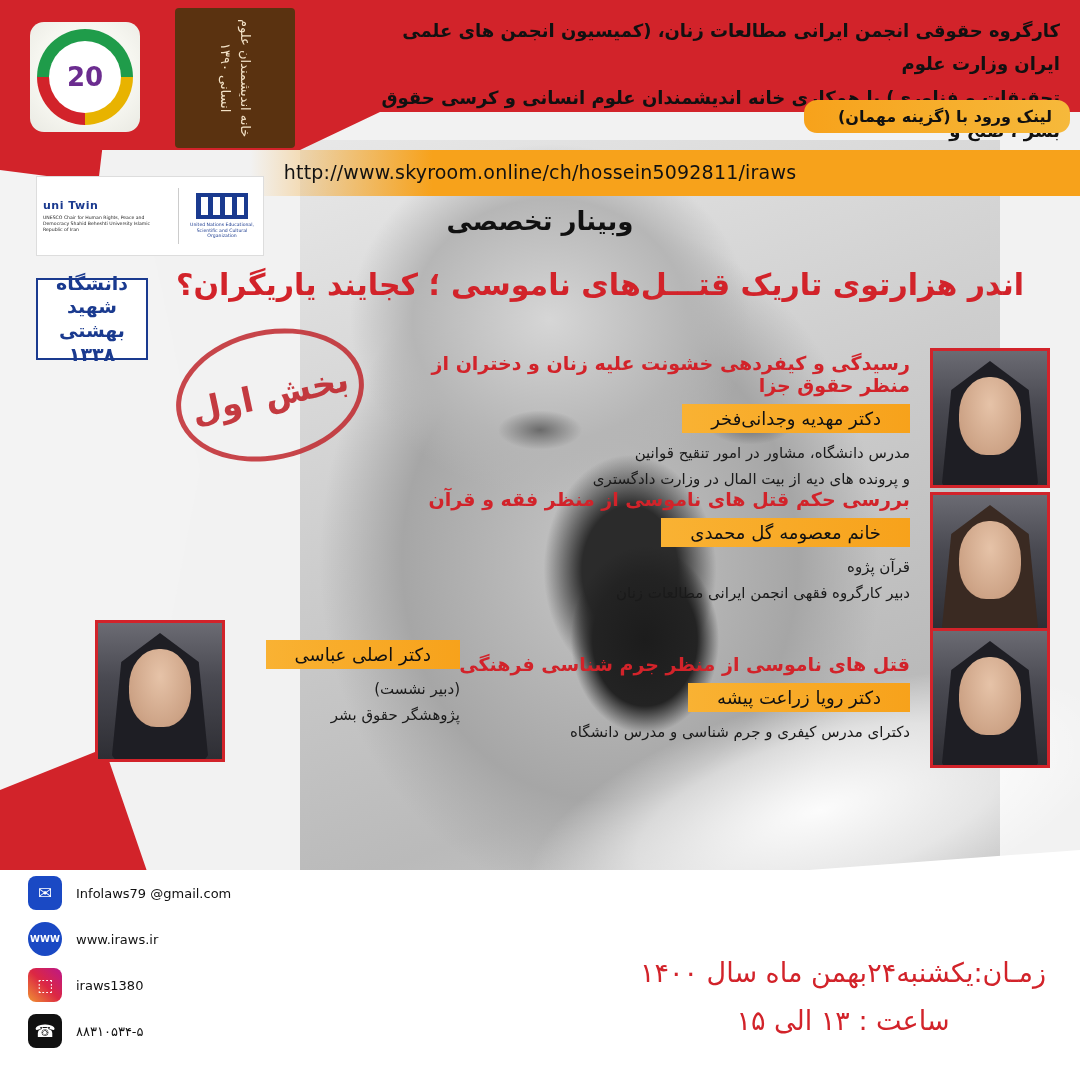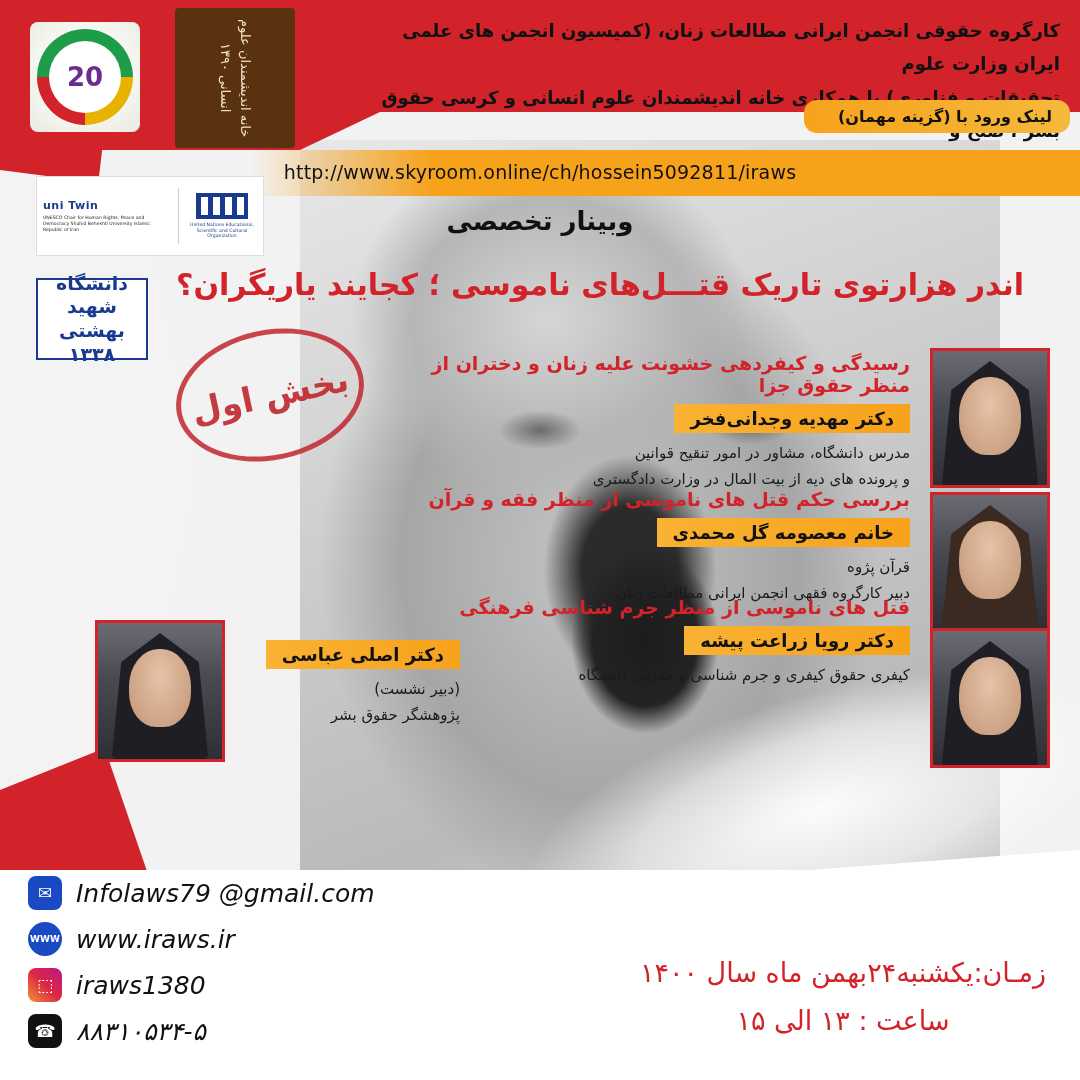--- a/index.html
+++ b/index.html
@@ -65,21 +65,21 @@
   .bottom-diag{
     position:absolute; left:0; bottom:150px; width:1080px; height:120px;
     background:#ffffff;
     clip-path: polygon(0 120px, 1080px 40px, 1080px 120px, 0 120px);
   }
 
   
   .logo-20 {
     position:absolute; left:30px; top:22px; width:110px; height:110px;
     background: radial-gradient(circle at 50% 45%, #ffffff 0%, #f6f6f0 60%, #e9e9e2 100%);
-    border-radius: 8px;
+    border-radius: 14px;
     display:flex; align-items:center; justify-content:center;
     overflow:hidden;
   }
   .logo-20 .ring{
     width:96px;height:96px;border-radius:50%;
     background: conic-gradient(#1f9c4a 0deg 90deg, #e8b300 90deg 180deg, #d2232a 180deg 270deg, #1f9c4a 270deg 360deg);
     display:flex;align-items:center;justify-content:center;
   }
   .logo-20 .inner{
     width:72px;height:72px;border-radius:50%;background:#fff;
@@ -204,49 +204,49 @@
   .photo.p4{ left:95px; top:620px; width:130px; height:142px; }
 
   .talk{
     position:absolute; text-align:right; right:170px;
   }
   .talk .topic{
     font-size:19px; font-weight:700; color:#d2232a; margin-bottom:8px;
   }
   .talk .name{
     display:inline-block; background: linear-gradient(90deg,#f9b233,#f7a21b);
-    color:#111; font-weight:700; font-size:18px;
-    padding:4px 16px; margin-bottom:8px;
+    color:#111; font-weight:400; font-size:18px;
+    padding:4px 29px; margin-bottom:8px;
   }
   .talk .bio{
     font-size:15px; color:#1a1a1a; line-height:1.7;
   }
   .talk.t1{ top:352px; width:520px; }
   .talk.t2{ top:488px; width:520px; }
-  .talk.t3{ top:596px; width:520px; }
+  .talk.t3{ top:653px; width:520px; }
 
   .talk.t4{
     position:absolute; left:auto; right:620px; top:640px; width:270px; text-align:right;
   }
 
   
   .contacts{
     position:absolute; left:28px; bottom:20px; width:430px; direction:ltr;
   }
   .crow{ display:flex; align-items:center; gap:14px; margin-bottom:12px; }
   .cicon{
     width:34px;height:34px;border-radius:8px;flex:0 0 34px;
     display:flex;align-items:center;justify-content:center;
     color:#fff;font-size:17px;font-weight:700;
   }
   .cicon.mail{ background:#1a49c4; }
   .cicon.web{ background:#1a49c4; border-radius:50%; }
   .cicon.insta{ background: linear-gradient(45deg,#f09433,#dc2743,#bc1888); }
   .cicon.phone{ background:#111; }
-  .ctext{ font-size:25px; color:#111;font-style:italic; }
+  .ctext{ font-size:13px; color:#111; }
   .ctext.fa{ direction:rtl; }
 
   .datetime{
     position:absolute; right:34px; bottom:34px; text-align:center;
     color:#d2232a; font-weight:400; font-size:27px; line-height:1.8;
   }
 </style>
 </head>
 <body>
 
@@ -336,21 +336,21 @@
   <div class="talk t2">
     <div class="topic">بررسی حکم قتل های ناموسی از منظر فقه و قرآن</div>
     <div class="name">خانم معصومه گل محمدی</div>
     <div class="bio" style="white-space:pre-line">قرآن پژوه
 دبیر کارگروه فقهی انجمن ایرانی مطالعات زنان</div>
   </div>
 
   <div class="talk t3">
     <div class="topic">قتل های ناموسی از منظر جرم شناسی فرهنگی</div>
     <div class="name">دکتر رویا زراعت پیشه</div>
-    <div class="bio">کیفری حقوق کیفری و جرم شناسی و مدرس دانشگاه</div>
+    <div class="bio">دکترای مدرس کیفری و جرم شناسی و مدرس دانشگاه</div>
   </div>
 
   <div class="talk t4">
     <div class="name">دکتر اصلی عباسی</div>
     <div class="bio">(دبیر نشست)</div>
     <div class="bio">پژوهشگر حقوق بشر</div>
   </div>
 
   <div class="contacts">
     <div class="crow">

